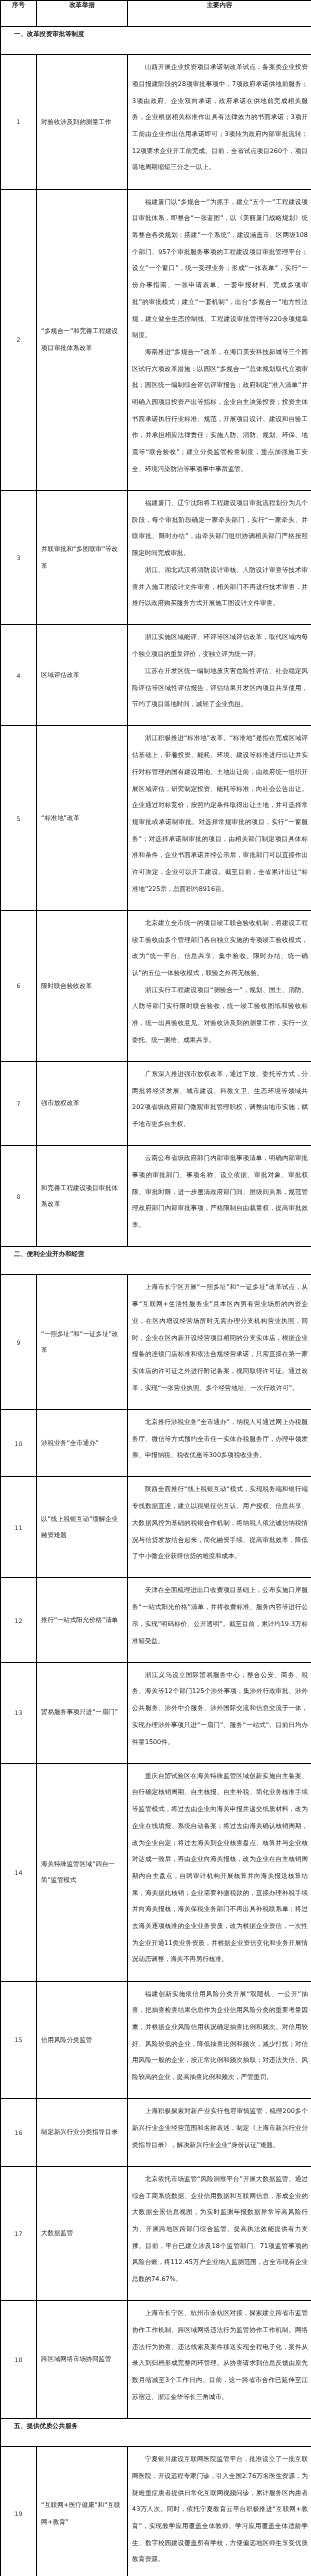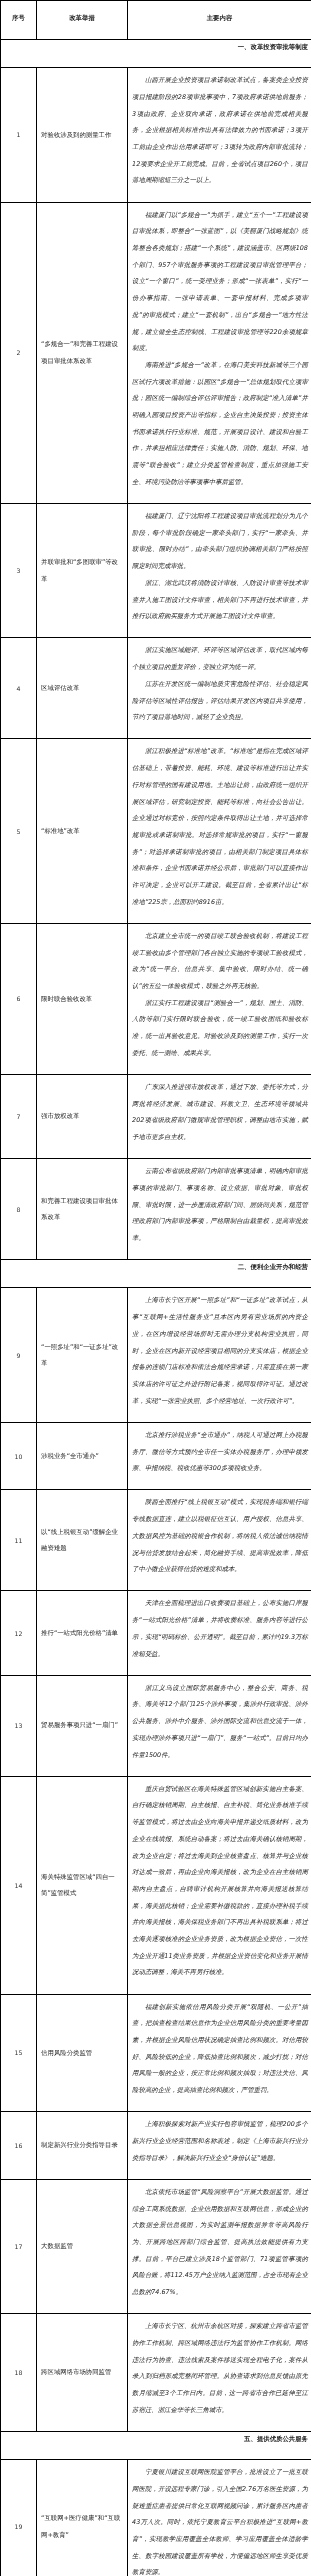--- a/index.html
+++ b/index.html
@@ -2,25 +2,25 @@
 <html style="font-size:8.2px"><head>
 <meta charset="utf-8">
 <style>
   html, body { margin: 0; padding: 0; background: #ffffff; }
   body { width: 311px; font-family: "DejaVu Sans", "Liberation Sans", sans-serif; color: #222; }
   table.reform { width: 311px; border-collapse: collapse; table-layout: fixed; }
   table.reform td, table.reform th { border: 0.5px solid #000; vertical-align: middle; }
   col.c-no { width: 36px; }
   col.c-measure { width: 91px; }
   col.c-content { width: 184px; }
-  th { height: 24px; font-size: 6.4px; font-weight: bold; vertical-align: top !important; padding-top: 13px; color: #222; }
-  td.section { height: 24px; font-size: 6.4px; font-weight: bold; text-align: right; padding: 0 3px; vertical-align: top !important; padding-top: 3.1px; }
+  th { height: 24px; font-size: 6.4px; font-weight: bold; vertical-align: top !important; padding-top: 0; color: #222; }
+  td.section { height: 24px; font-size: 6.4px; font-weight: bold; text-align: left; padding: 0 13px; vertical-align: top !important; padding-top: 3.1px; }
   td.no { text-align: center; font-size: 6.2px; color: #333; }
   td.measure { font-size: 6.4px; padding: 0 3.1px 0 4.1px; line-height: 16.5px; }
-  td.content { font-size: 6.4px; padding: 4.1px 3.1px 12.4px 4.1px; line-height: 16.7px; vertical-align: top; text-align: justify; font-style: italic; }
+  td.content { font-size: 6.4px; padding: 4.1px 3.1px 12.4px 4.1px; line-height: 16.7px; vertical-align: top; text-align: justify; }
   td.content p { margin: 0; text-indent: 2em; }
 </style>
 </head>
 <body>
 
 <table class="reform">
   <colgroup>
       <col class="c-no">
       <col class="c-measure">
       <col class="c-content">

